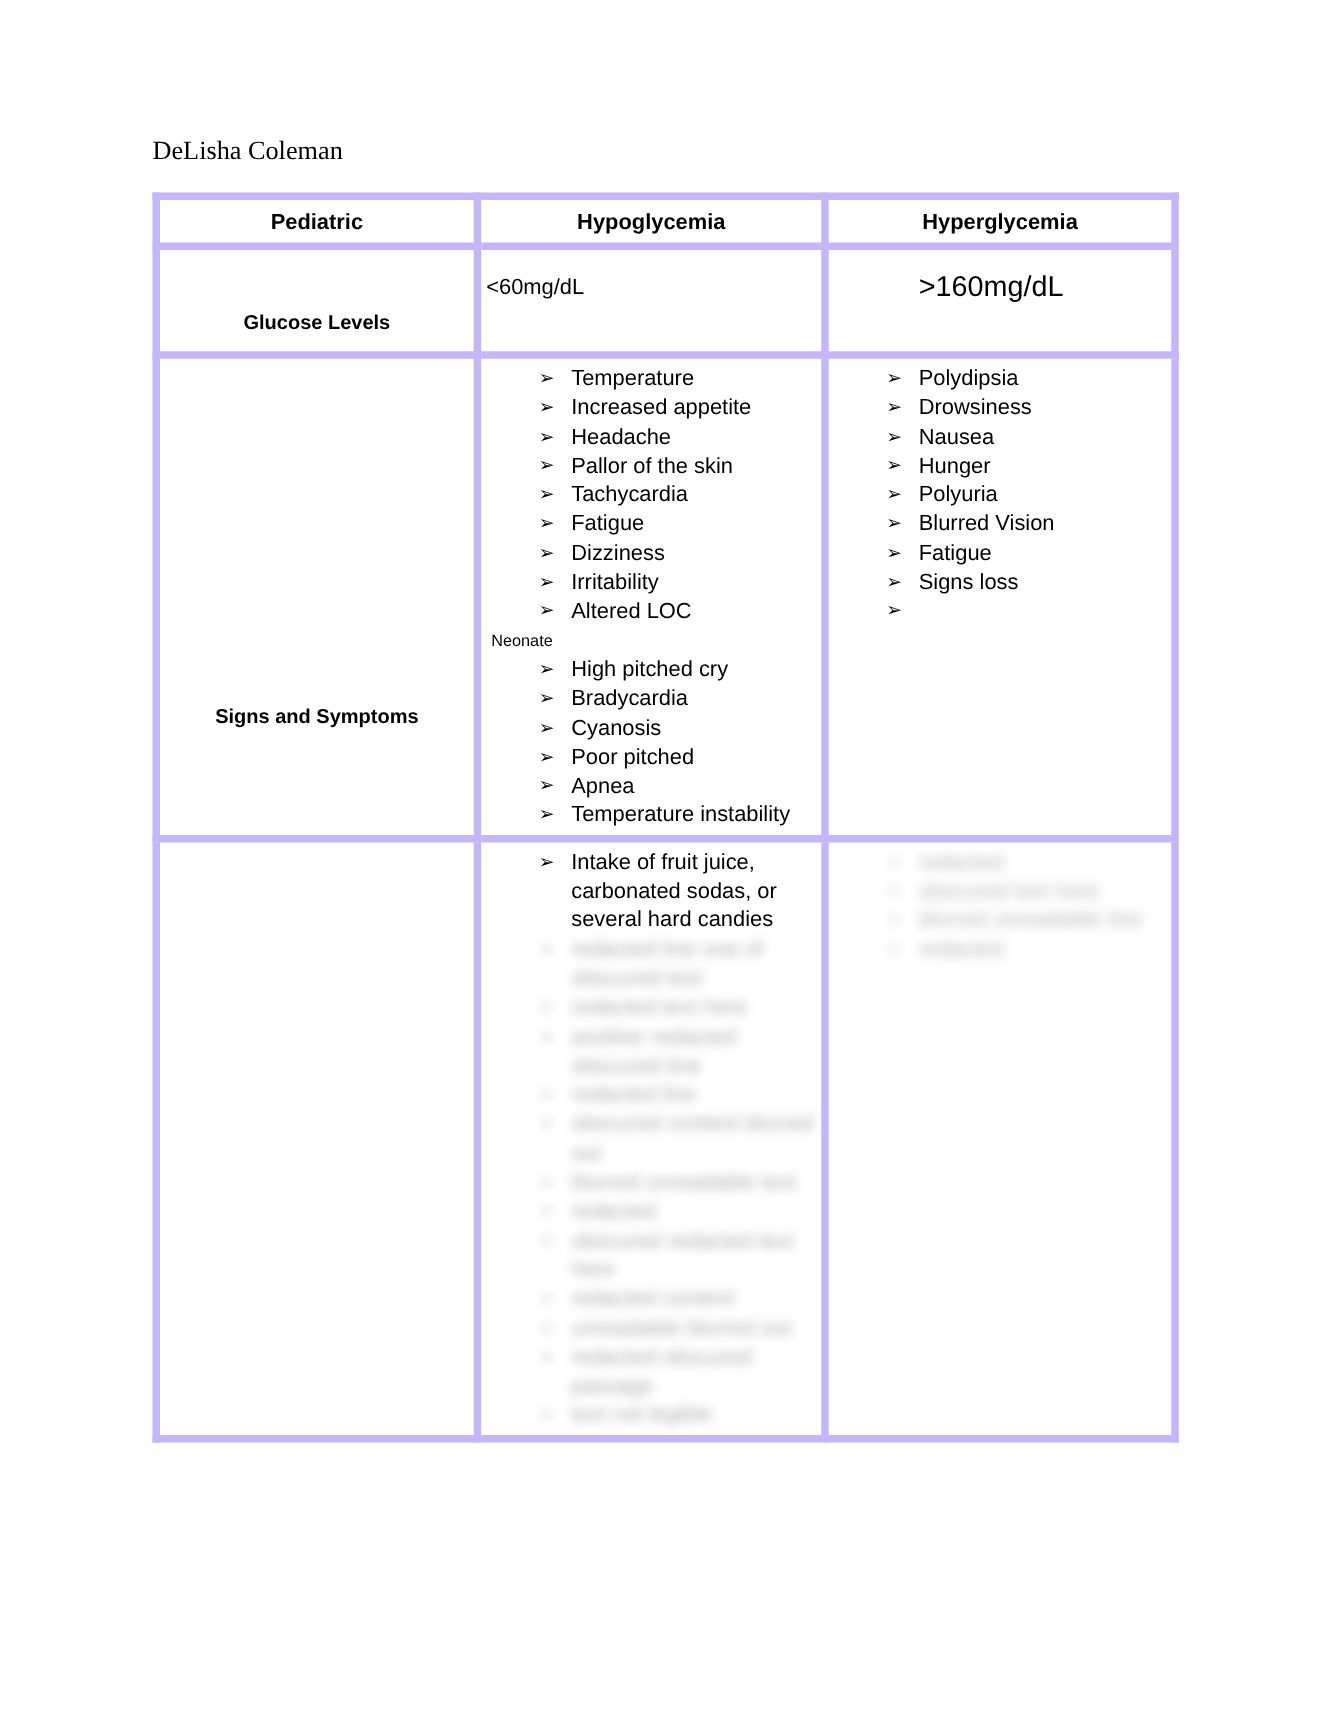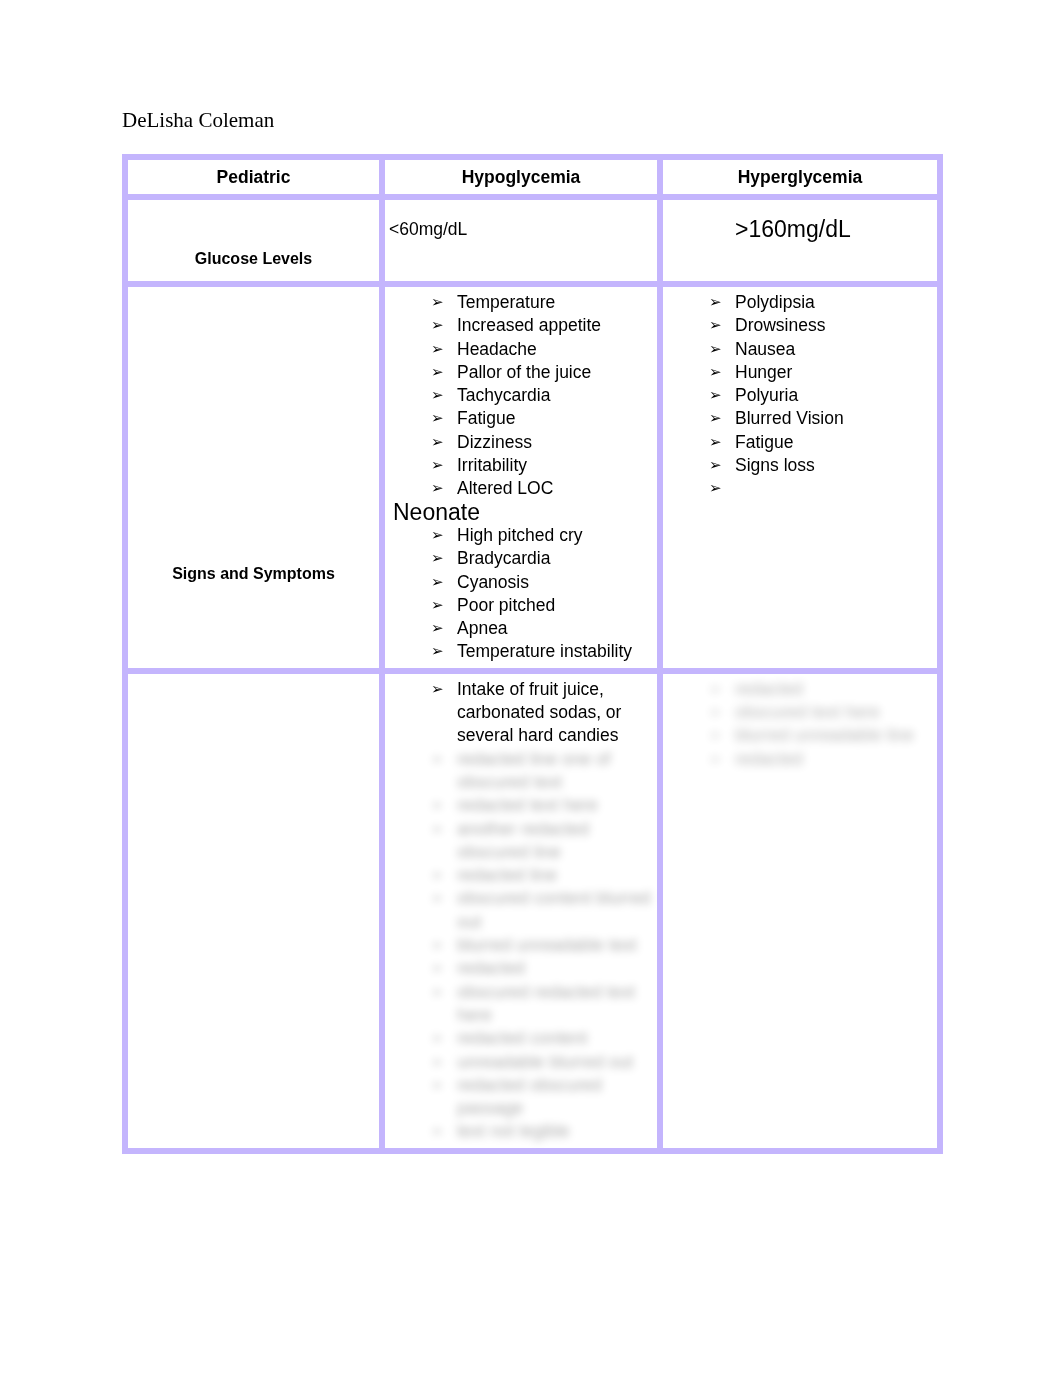--- a/index.html
+++ b/index.html
@@ -112,21 +112,21 @@
   }
   ul.arrow-list > li .bullet {
     position: absolute;
     left: 42px;
     top: 0;
     font-size: 15px;
     line-height: 23.3px;
     font-family: "DejaVu Sans", sans-serif;
   }
   .sub-head {
-    font-size: 23px;
+    font-size: 13px;
     line-height: 23.3px;
     padding-left: 4px;
   }
 
   
   .blurred {
     filter: blur(4.2px);
     opacity: 0.34;
     user-select: none;
   }
@@ -180,21 +180,21 @@
 
   <tr>
     <td>
       <span class="sx-label">Signs and Symptoms</span>
     </td>
     <td class="sx-cell">
       <ul class="arrow-list" id="hypo-list">
             <li><span class="bullet">➢</span><span>Temperature</span></li>
             <li><span class="bullet">➢</span><span>Increased appetite</span></li>
             <li><span class="bullet">➢</span><span>Headache</span></li>
-            <li><span class="bullet">➢</span><span>Pallor of the juice</span></li>
+            <li><span class="bullet">➢</span><span>Pallor of the skin</span></li>
             <li><span class="bullet">➢</span><span>Tachycardia</span></li>
             <li><span class="bullet">➢</span><span>Fatigue</span></li>
             <li><span class="bullet">➢</span><span>Dizziness</span></li>
             <li><span class="bullet">➢</span><span>Irritability</span></li>
             <li><span class="bullet">➢</span><span>Altered LOC</span></li>
           </ul>
       <div class="sub-head">Neonate</div>
       <ul class="arrow-list" id="hypo-neo-list">
             <li><span class="bullet">➢</span><span>High pitched cry</span></li>
             <li><span class="bullet">➢</span><span>Bradycardia</span></li>

